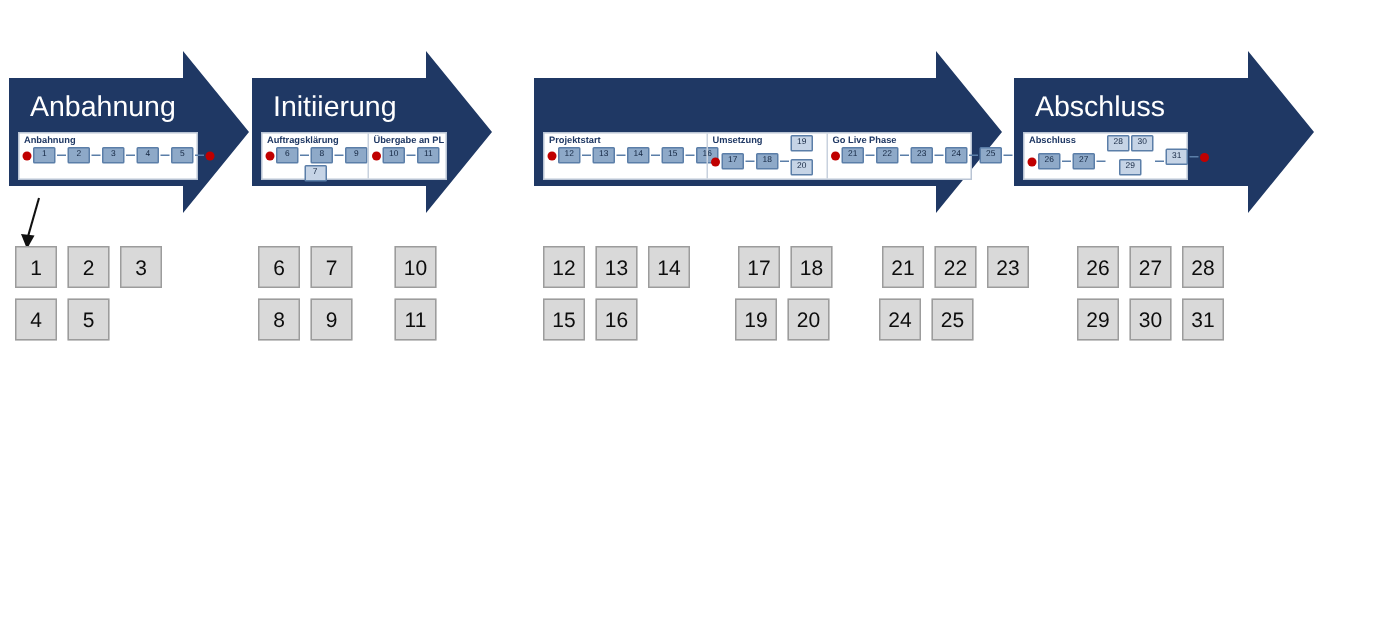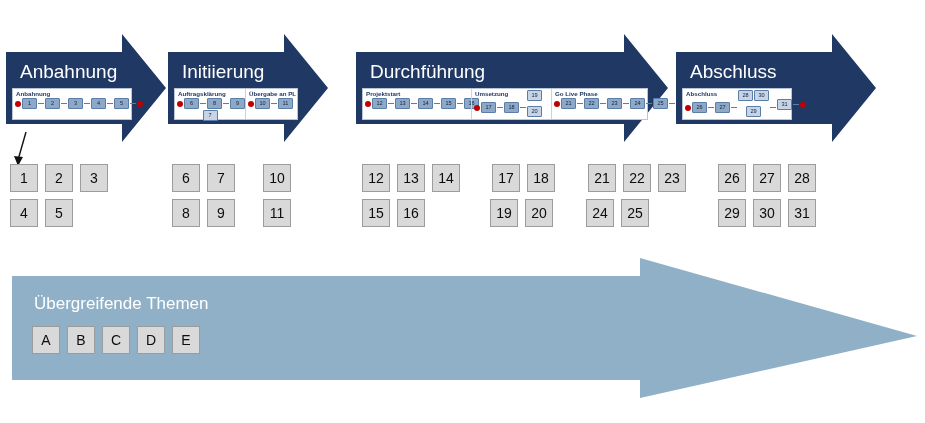--- a/index.html
+++ b/index.html
@@ -179,21 +179,20 @@
       <div class="numbox">8</div>
       <div class="numbox">9</div>
       <div class="numbox" style="margin-left:21px;">11</div>
     </div>
   </div>
 
   <div class="phase" style="left:356px;width:312px;">
     <svg class="shape" width="312" height="108" viewBox="0 0 312 108">
       <polygon points="0,18 268,18 268,0 312,54 268,108 268,90 0,90" fill="#1f3864"></polygon>
     </svg>
-    <div class="phase-label">Durchführung</div>
     <div class="strip" style="left:6px;bottom:22px;width:284px;height:30px;">
       <div class="substage" style="width:108px;">
         <div class="sub-title">Projektstart</div>
         <div class="sub-row">
           <span class="dot"></span>
           <span class="mini">12</span>
           <span class="connector"></span>
           <span class="mini">13</span>
           <span class="connector"></span>
           <span class="mini">14</span>
@@ -294,27 +293,14 @@
       <div class="numbox">27</div>
       <div class="numbox">28</div>
     </div>
     <div class="numrow">
       <div class="numbox">29</div>
       <div class="numbox">30</div>
       <div class="numbox">31</div>
     </div>
   </div>
 
-  <div class="bottom-arrow">
-    <svg class="shape" width="905" height="140" viewBox="0 0 905 140">
-      <polygon points="0,18 628,18 628,0 905,78 628,140 628,122 0,122" fill="#8fb0c6"></polygon>
-    </svg>
-    <div class="bottom-label">Übergreifende Themen</div>
-    <div class="letters">
-      <div class="letterbox">A</div>
-      <div class="letterbox">B</div>
-      <div class="letterbox">C</div>
-      <div class="letterbox">D</div>
-      <div class="letterbox">E</div>
-    </div>
-  </div>
 
 </div>
 
 </body></html>

